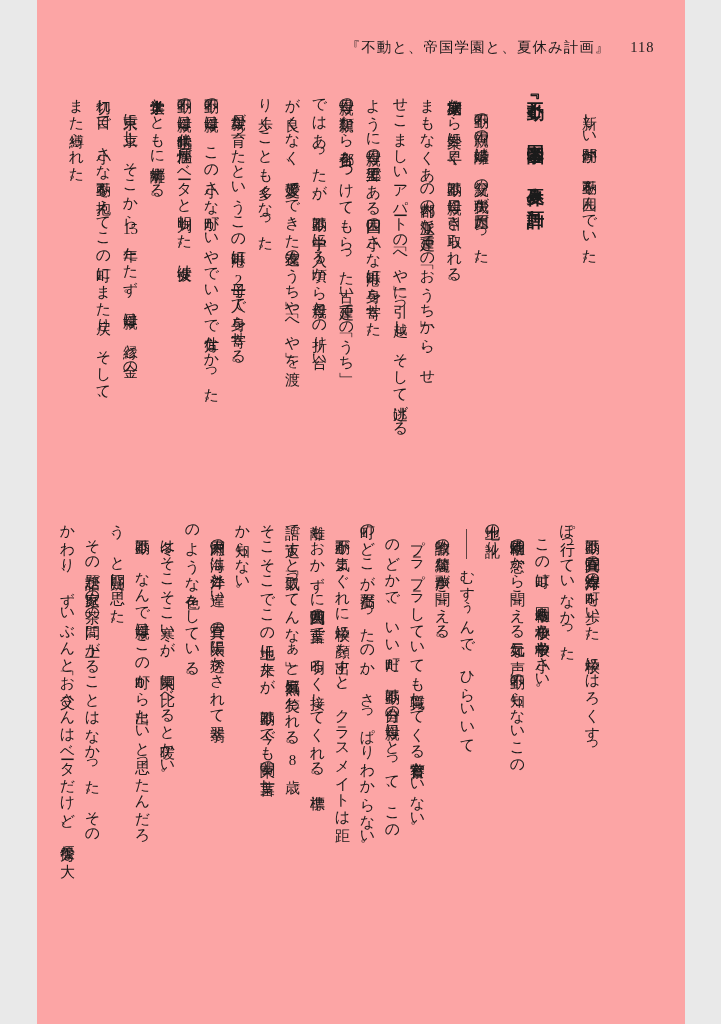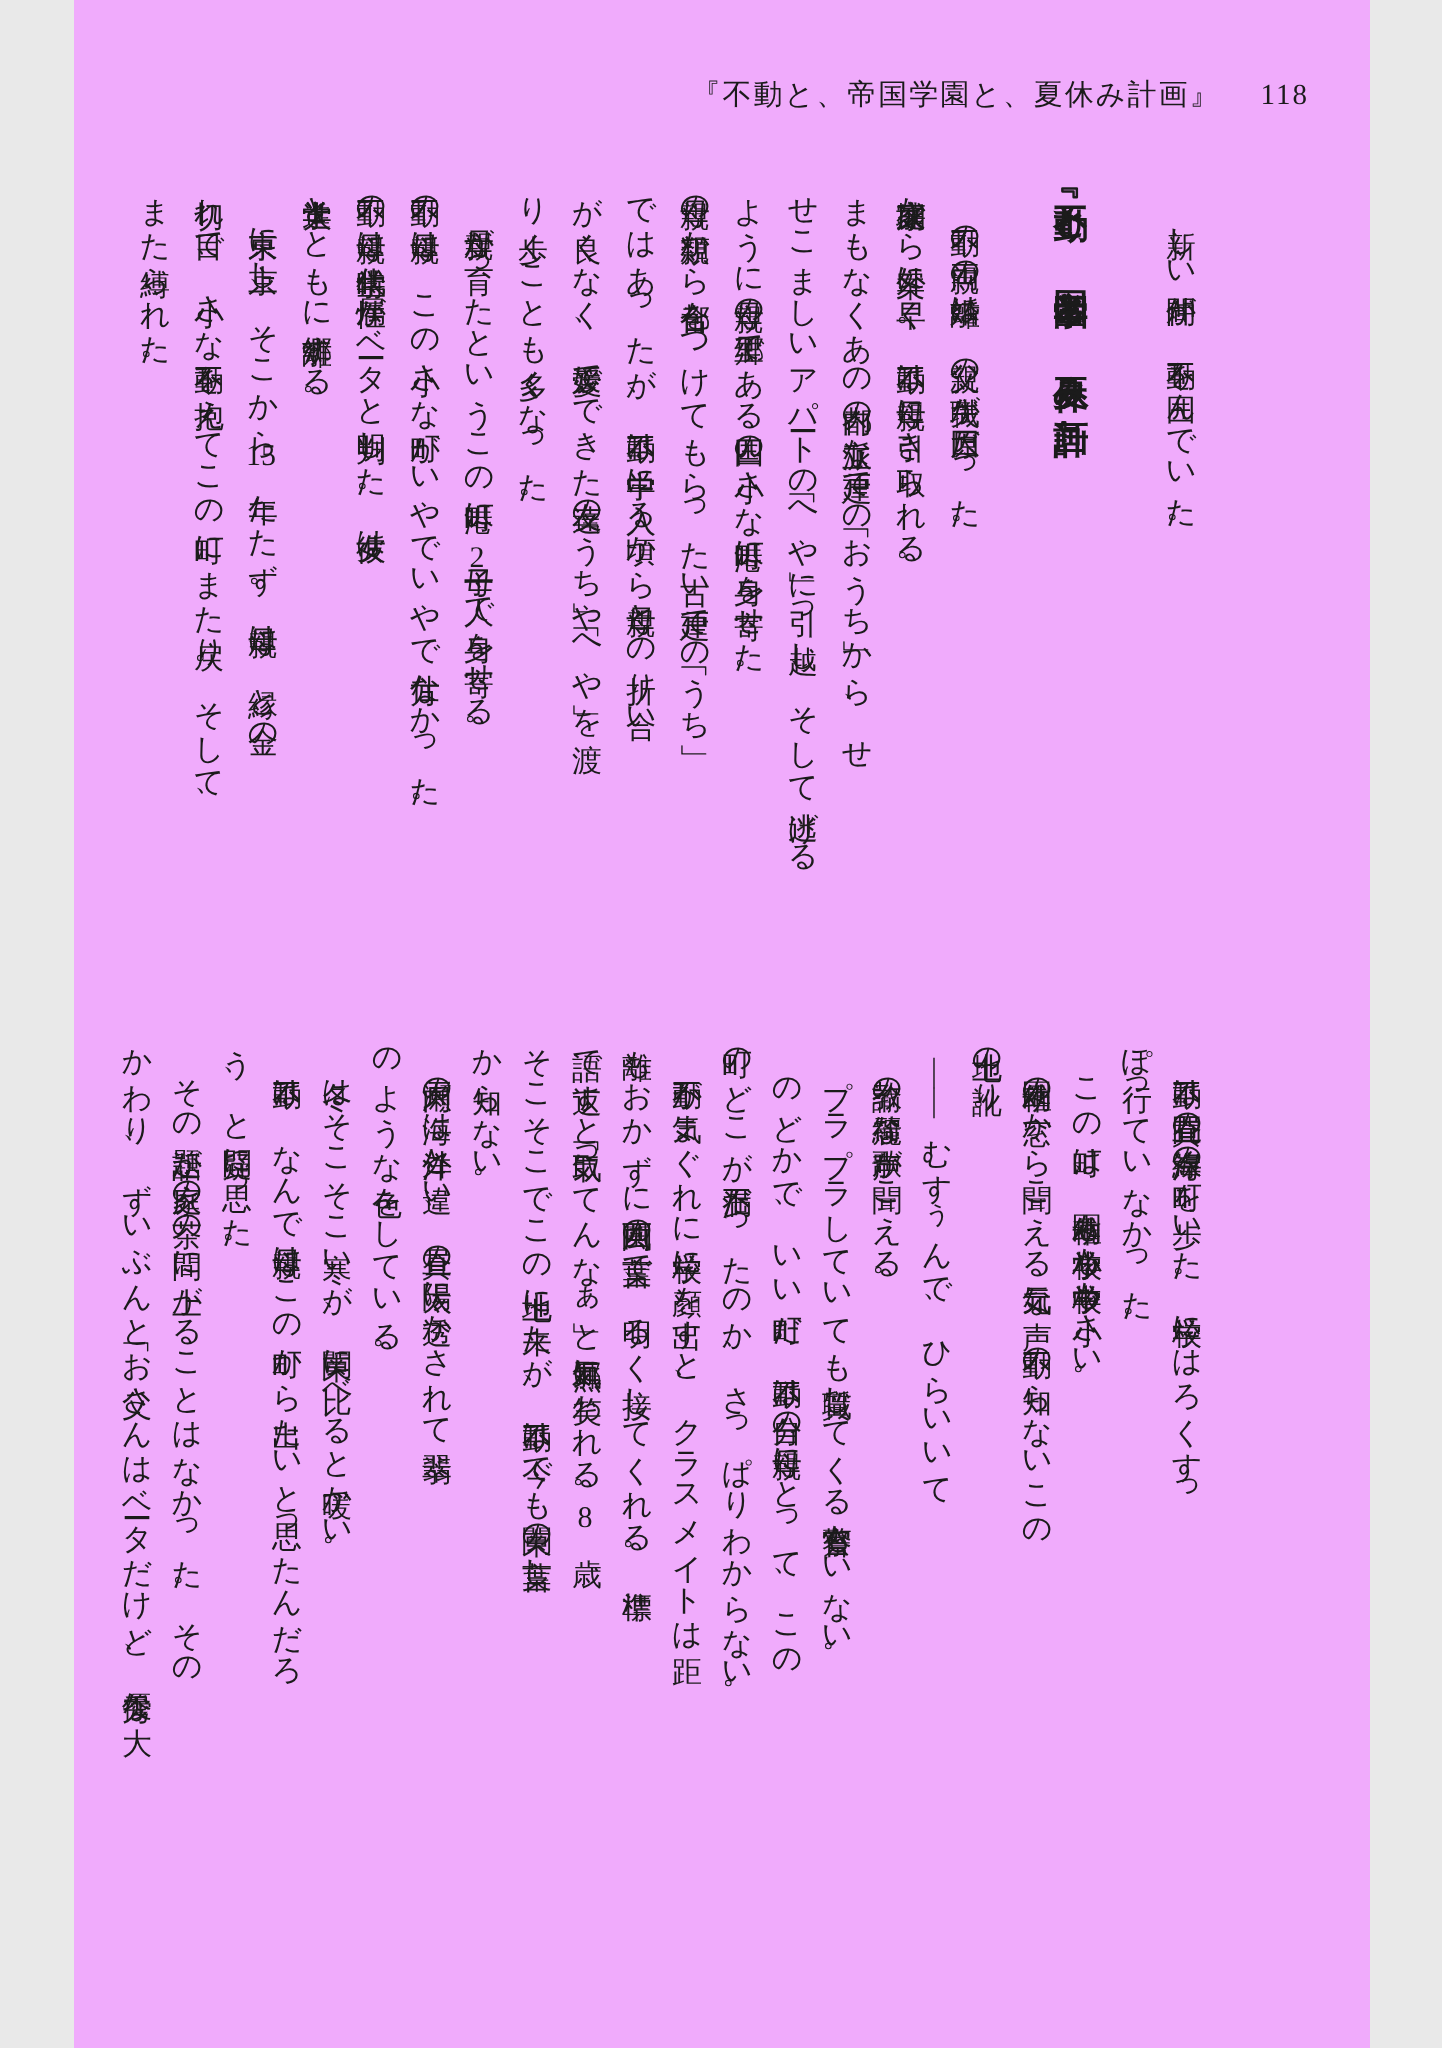--- a/index.html
+++ b/index.html
@@ -5,21 +5,21 @@
   html, body { margin: 0; padding: 0; }
   body {
     background: #e9e9e9;
     font-family: "Liberation Serif", "DejaVu Serif", serif;
   }
   .page {
     position: relative;
     width: 648px;
     height: 1024px;
     margin: 0 auto;
-    background: #f0abfc;
+    background: #fca5a5;
     color: #1b1b1b;
     overflow: hidden;
   }
   
   .page-header {
     position: absolute;
     top: 38px;
     right: 30px;
     font-size: 14.5px;
     letter-spacing: 1px;

